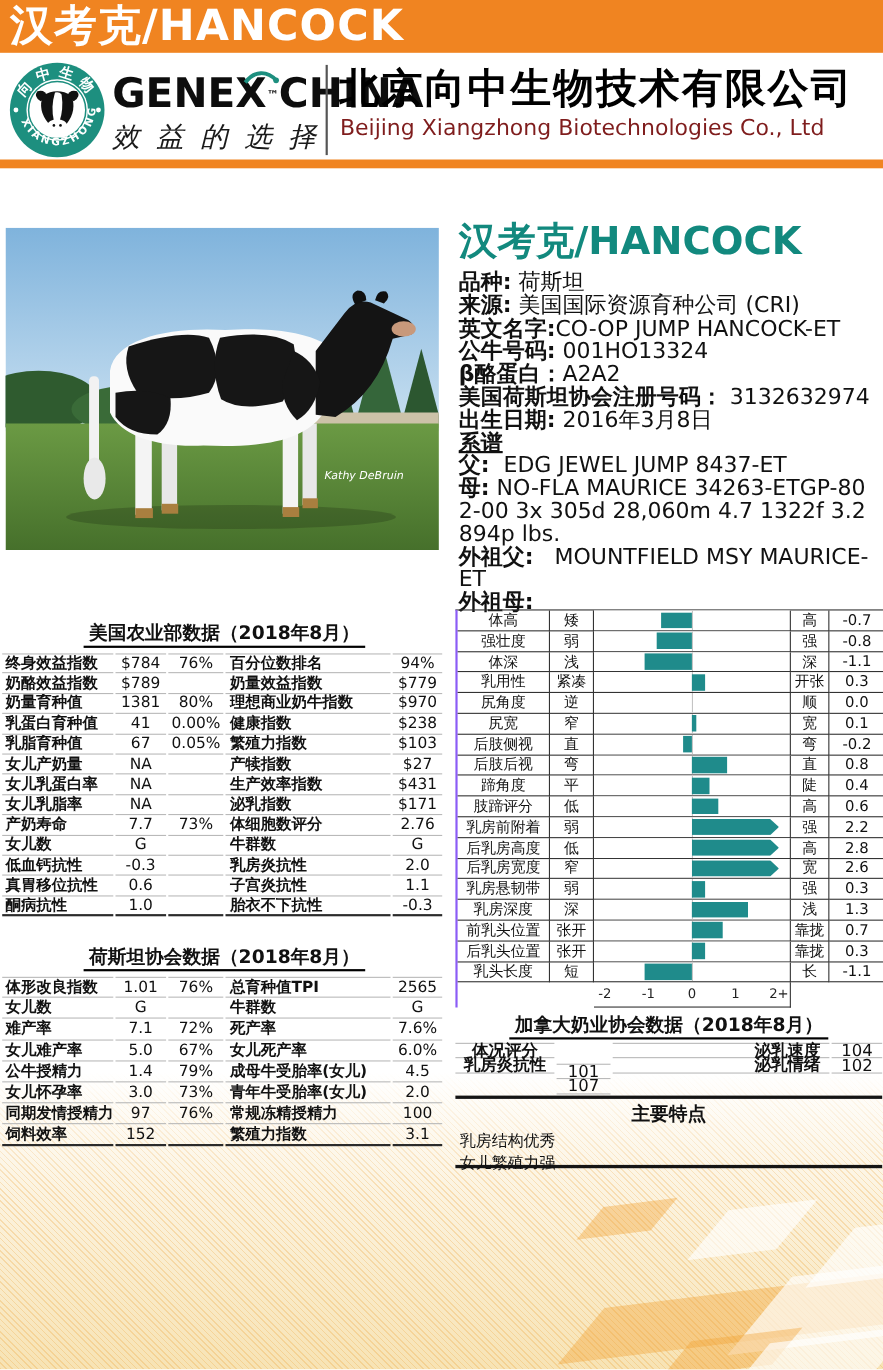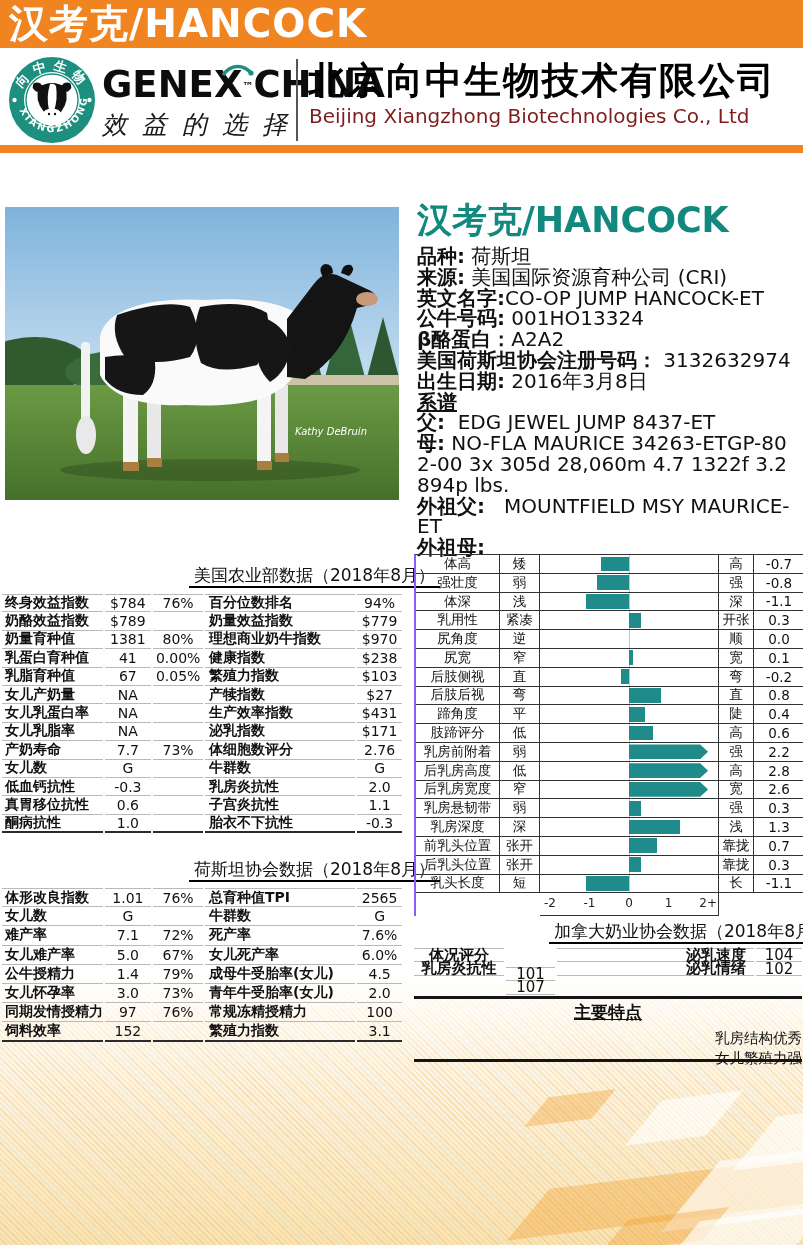--- a/index.html
+++ b/index.html
@@ -30,21 +30,21 @@
   .photo svg{display:block;}
 
   
   .info{position:absolute;left:417px;top:200px;width:382px;}
   .info-title{color:#12897E;font-size:35px;font-weight:bold;line-height:40px;margin-bottom:6px;white-space:nowrap;}
   .pline{font-size:20px;line-height:20.8px;white-space:pre-wrap;}
   .plabel{font-weight:bold;}
   .pline.u .plabel{text-decoration:underline;}
 
   
-  .sec-title{position:absolute;text-align:right;font-size:17px;font-weight:normal;margin-left:32px;}
+  .sec-title{position:absolute;text-align:center;font-size:17px;font-weight:bold;}
   .sec-title span{border-bottom:2px solid #000;padding:0 5px 1px;}
 
   
   .stable{position:absolute;width:400px;}
   .trow{display:flex;height:18.4px;align-items:center;}
   #holstein-rows .trow{height:19.2px;}
   .tcell{border-bottom:1px solid #b9b9b9;border-top:1px solid #b9b9b9;height:100%;
          box-sizing:border-box;font-size:14px;display:flex;align-items:center;margin-right:2px;
          overflow:hidden;white-space:nowrap;}
   .trow + .trow .tcell{border-top:none;}
@@ -83,22 +83,22 @@
   .karow + .karow .kcell{border-top:none;}
   .kcell.lbl{font-weight:bold;}
   .k0{width:90px;justify-content:center;}
   .k1{width:49px;justify-content:center;margin-top:37px;}
   .kmid{flex:1;justify-content:flex-end;padding-right:8px;}
   .k3{width:46px;justify-content:center;margin-right:0;}
 
   
   .features{position:absolute;left:414px;top:996px;width:388px;height:66px;
             border-top:3px solid #151515;border-bottom:3px solid #151515;box-sizing:border-box;}
-  .features-title{text-align:center;font-size:17px;font-weight:bold;margin:2px 12px 4px;text-decoration:underline;}
-  .feat{font-size:14.5px;line-height:20px;padding-left:4px;text-align:right;}
+  .features-title{text-align:center;font-size:17px;font-weight:bold;margin:2px 12px 4px;}
+  .feat{font-size:14.5px;line-height:20px;padding-left:4px;}
 
   
   .footer-bg{position:absolute;left:0;top:975px;width:803px;height:270px;
     background:linear-gradient(180deg,rgba(253,247,234,0) 0%,rgba(250,236,205,0.55) 35%,#F7E3B4 100%);}
   .hatch{position:absolute;inset:0;
     background:repeating-linear-gradient(45deg,rgba(237,164,58,0.28) 0 1px,rgba(255,255,255,0) 1px 4px);
     -webkit-mask-image:linear-gradient(180deg,transparent 0%,#000 40%);
             mask-image:linear-gradient(180deg,transparent 0%,#000 40%);}
   .shape{position:absolute;transform:skewX(-44deg) rotate(-8deg);}
   .sh-l{background:rgba(255,255,255,0.65);}

